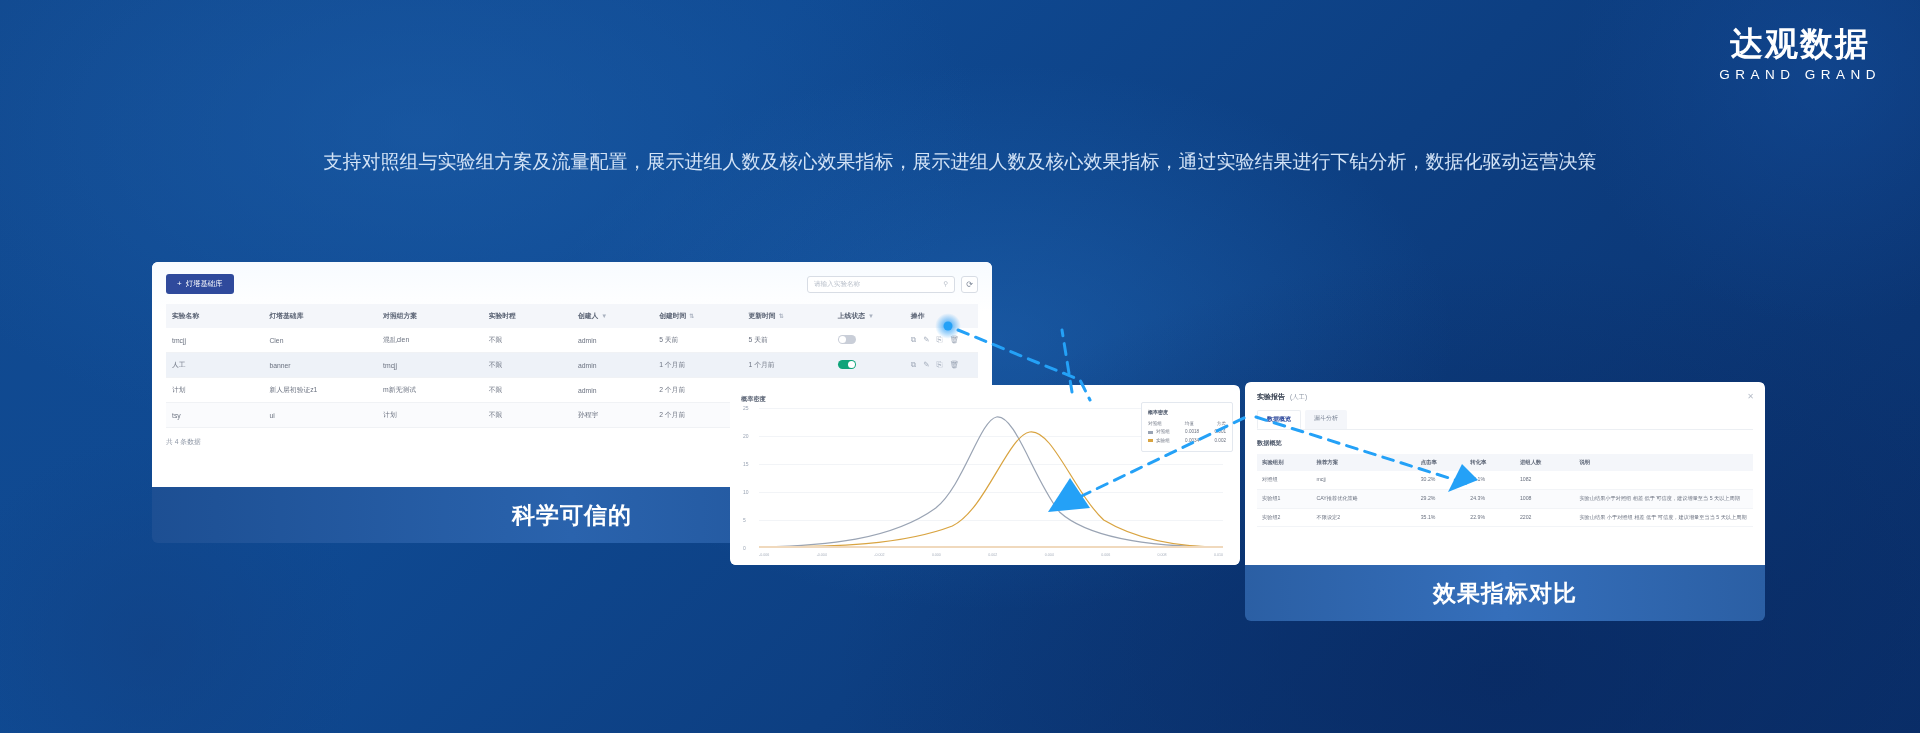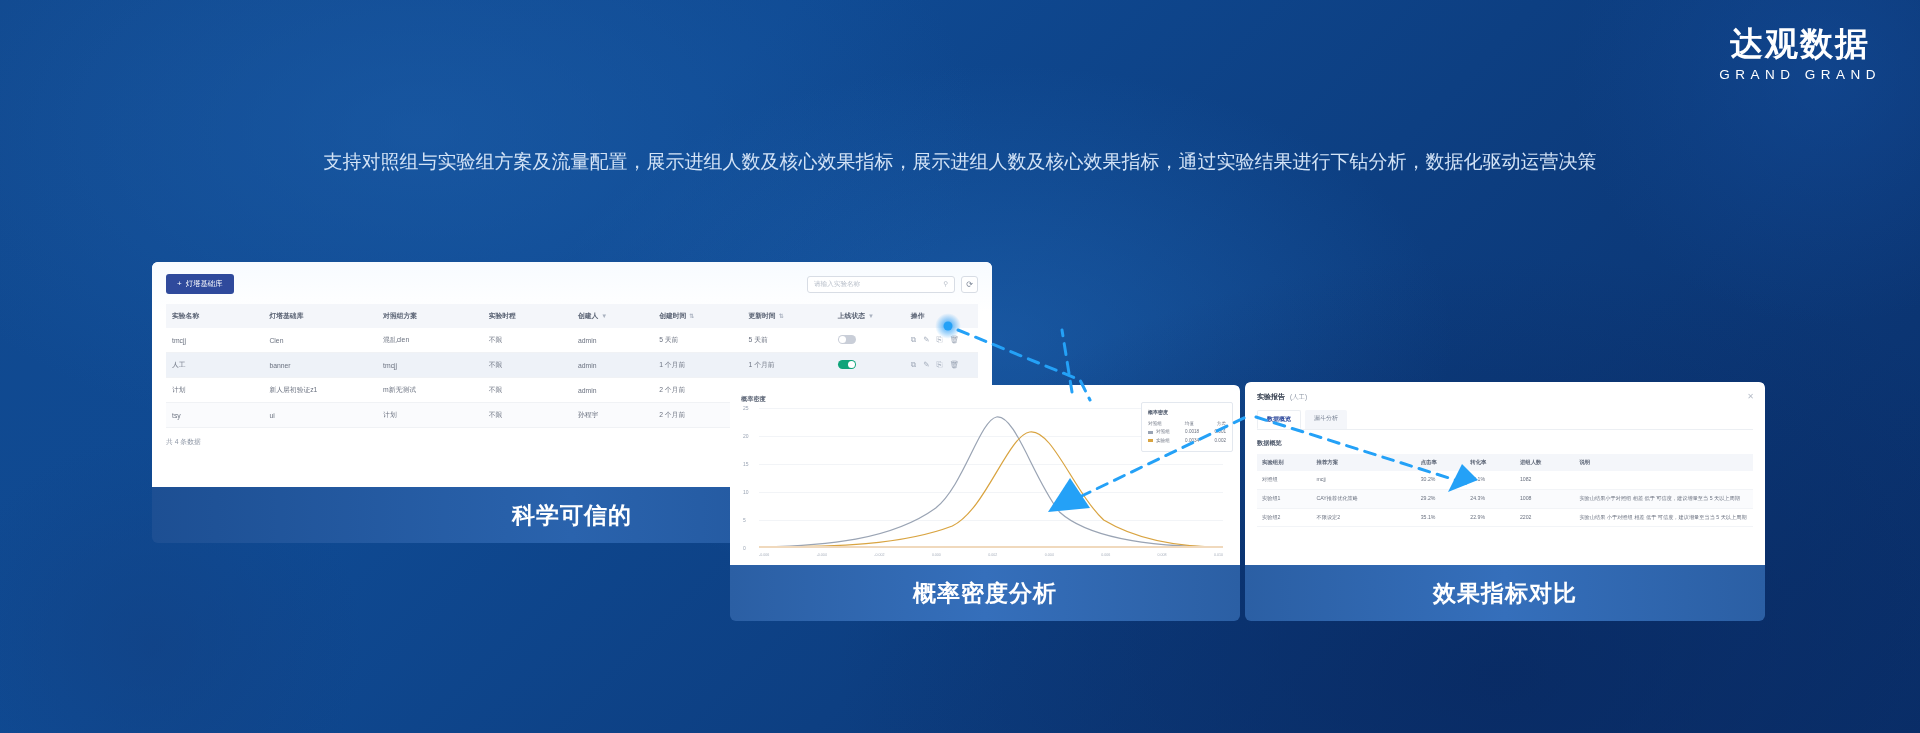--- a/index.html
+++ b/index.html
@@ -337,21 +337,20 @@
             <span>0.001</span>
           </div>
           <div class="lrow">
             <span><span class="sw" style="background:#d9a441"></span><span>实验组</span></span>
             <span>0.0034</span>
             <span>0.002</span>
           </div>
         </div>
       </div>
     </div>
-    <div class="caption">概率密度分析</div>
   </div>
 
   <div class="card" id="card3">
     <div class="shot">
       <div class="app3">
         <div class="close3">✕</div>
         <div class="rep-title">
           <span>实验报告</span><em>(人工)</em>
         </div>
         <div class="tabs3">

